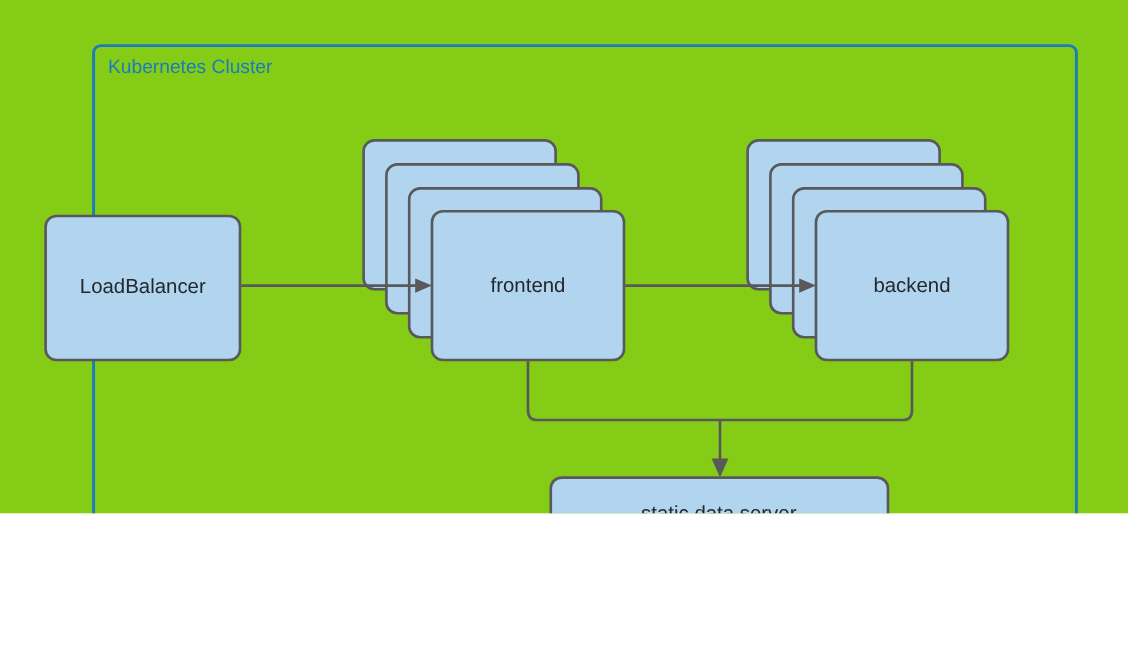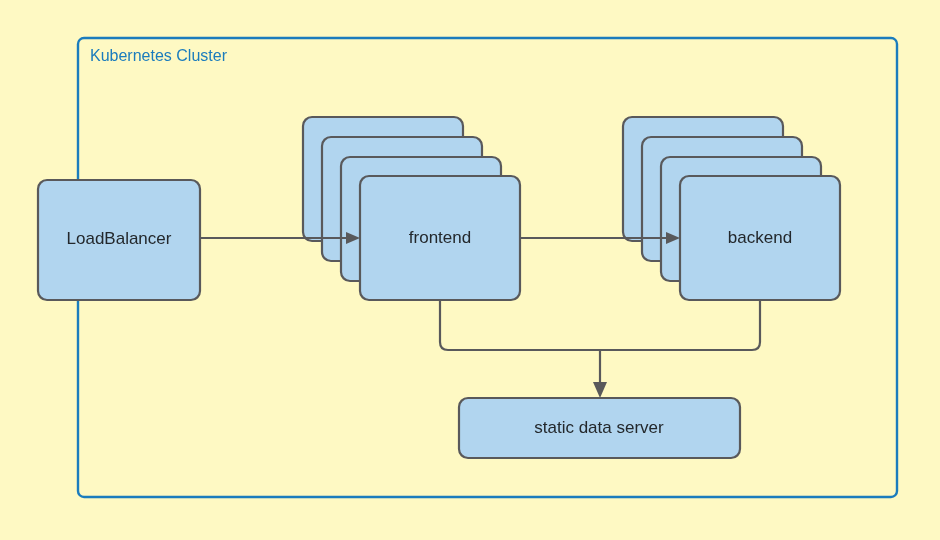--- a/index.html
+++ b/index.html
@@ -6,22 +6,22 @@
     margin: 0;
     padding: 0;
     background: #ffffff;
   }
   body {
     font-family: "Liberation Sans", sans-serif;
   }
   #canvas {
     position: relative;
     width: 940px;
-    height: 540px;
-    background: #fef9c3;
+    height: 428px;
+    background: #84cc16;
     overflow: hidden;
   }
   #diagram-svg {
     position: absolute;
     left: 0;
     top: 0;
     width: 940px;
     height: 540px;
   }
   .node-label {

